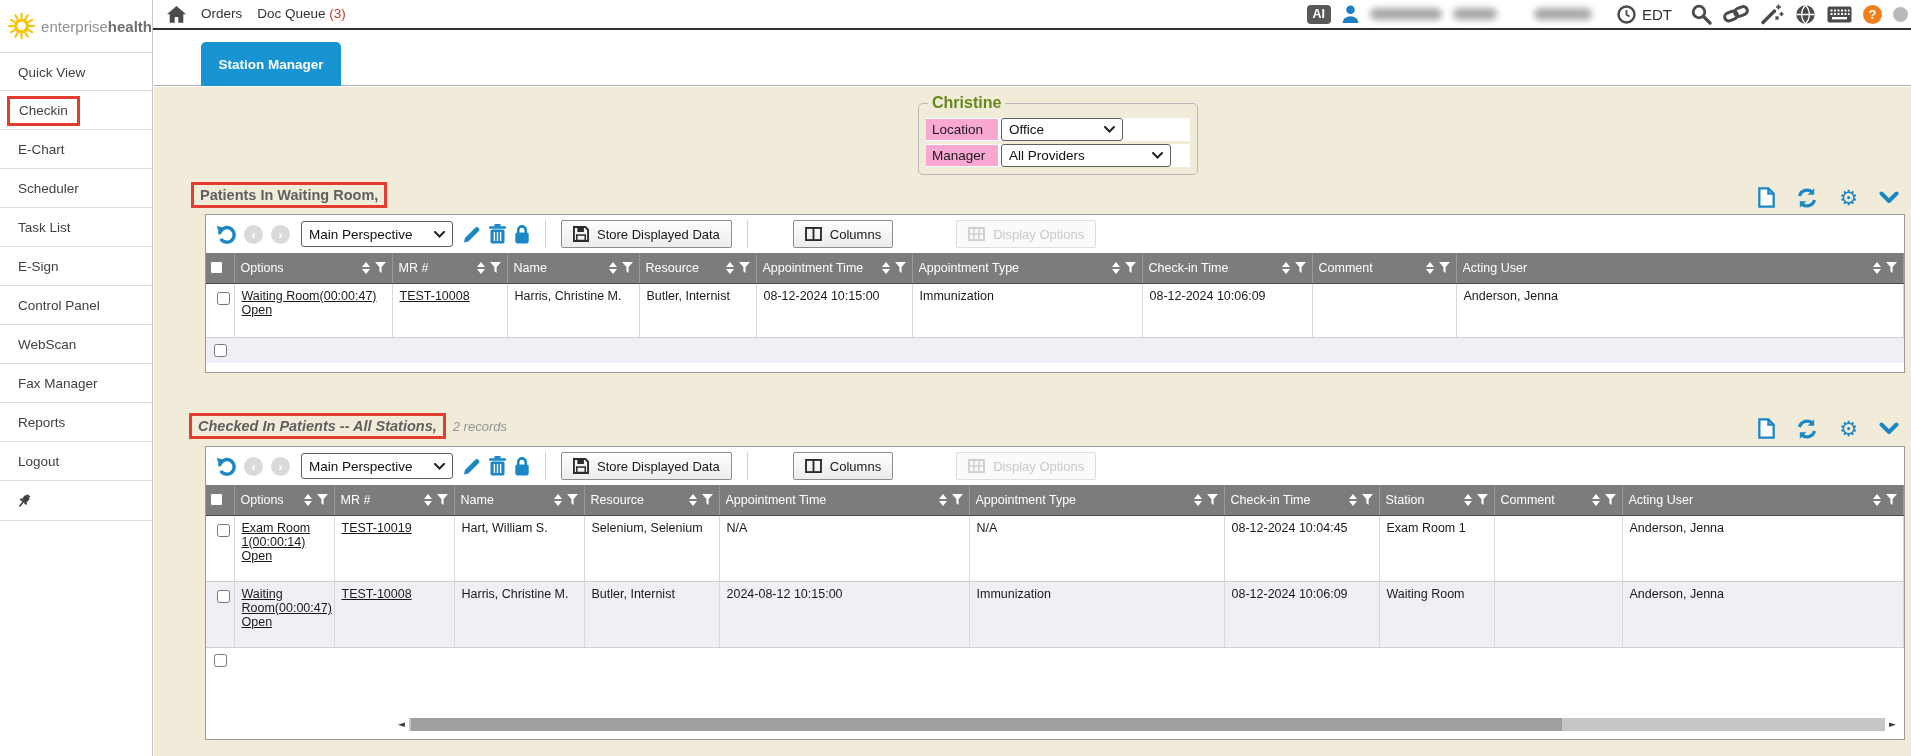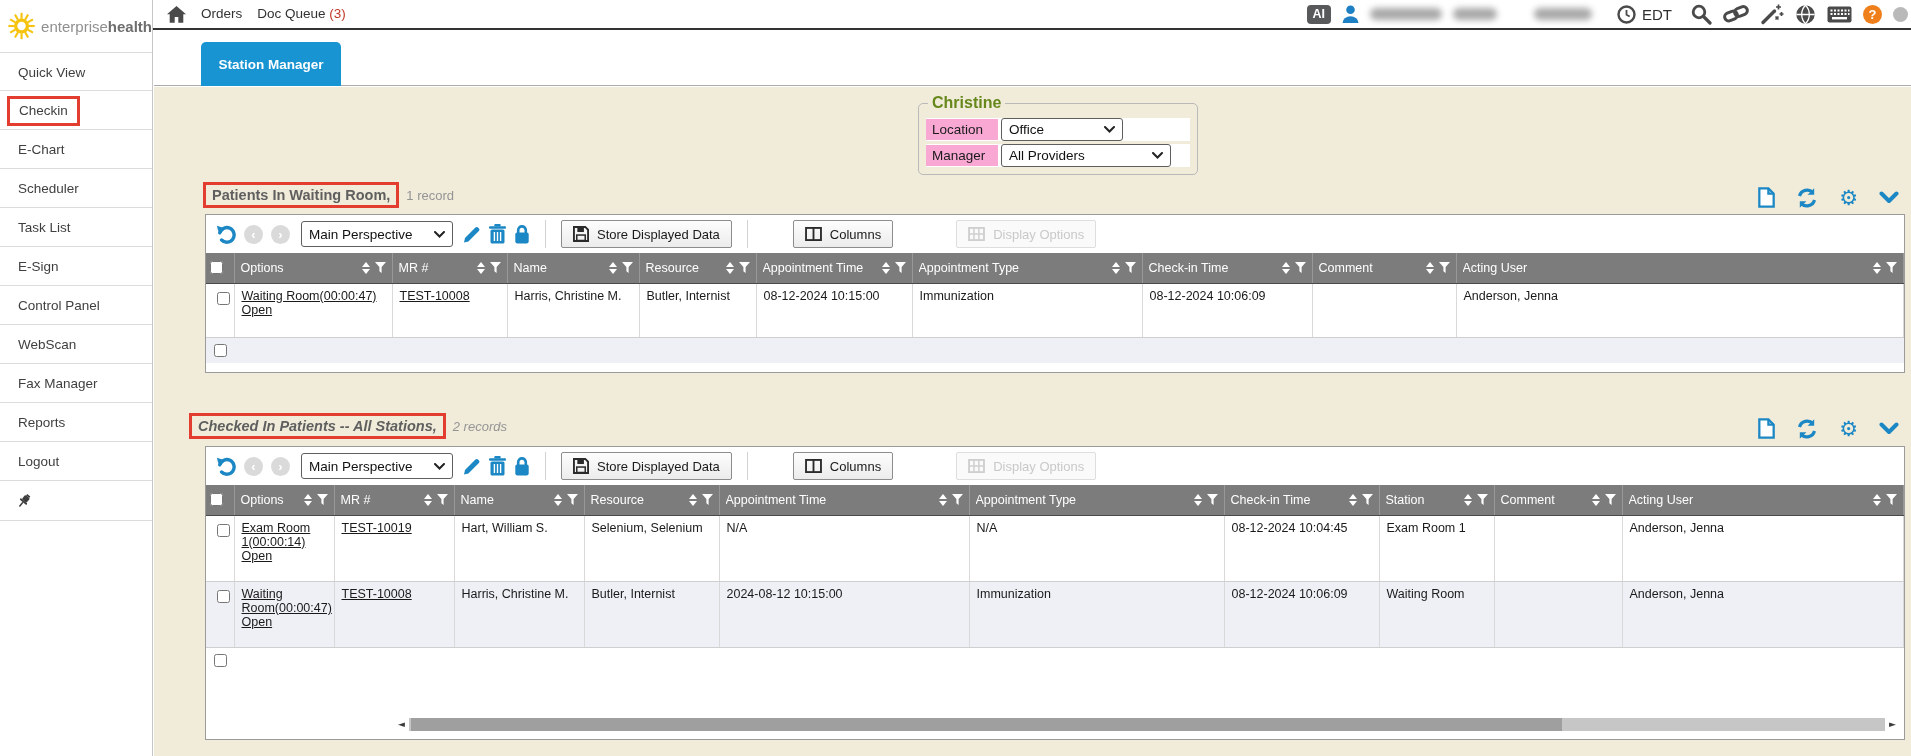--- a/index.html
+++ b/index.html
@@ -220,21 +220,21 @@
       <span class="crit-label">Manager</span>
       <span class="selectbox" style="width:170px;">
         <span>All Providers</span>
         <svg width="11" height="7" viewBox="0 0 11 7">
             <path d="M1 1 l4.5 4.5 L10 1" fill="none" stroke="#222" stroke-width="2" stroke-linecap="round"></path>
           </svg>
       </span>
     </div>
   </fieldset>
 
-  <div class="sec-title" style="left:203px;top:182px;">
+  <div class="sec-title" style="left:191px;top:182px;flex-direction:column;">
     <span class="title-ring">Patients In Waiting Room,</span>
     <span class="rec-count">1 record</span>
   </div>
   <div class="sec-icons" style="right:12px;top:187px;">
     <span class="icn">
         <svg width="17" height="21" viewBox="0 0 18 22">
           <path d="M1.4 1.4 h9.6 l5.6 5.6 v13.6 H1.4 Z" fill="#fff" stroke="#1b87c4" stroke-width="2.4"></path>
           <path d="M11 1.4 v5.6 h5.6" fill="none" stroke="#1b87c4" stroke-width="2.4"></path>
         </svg>
       </span>

